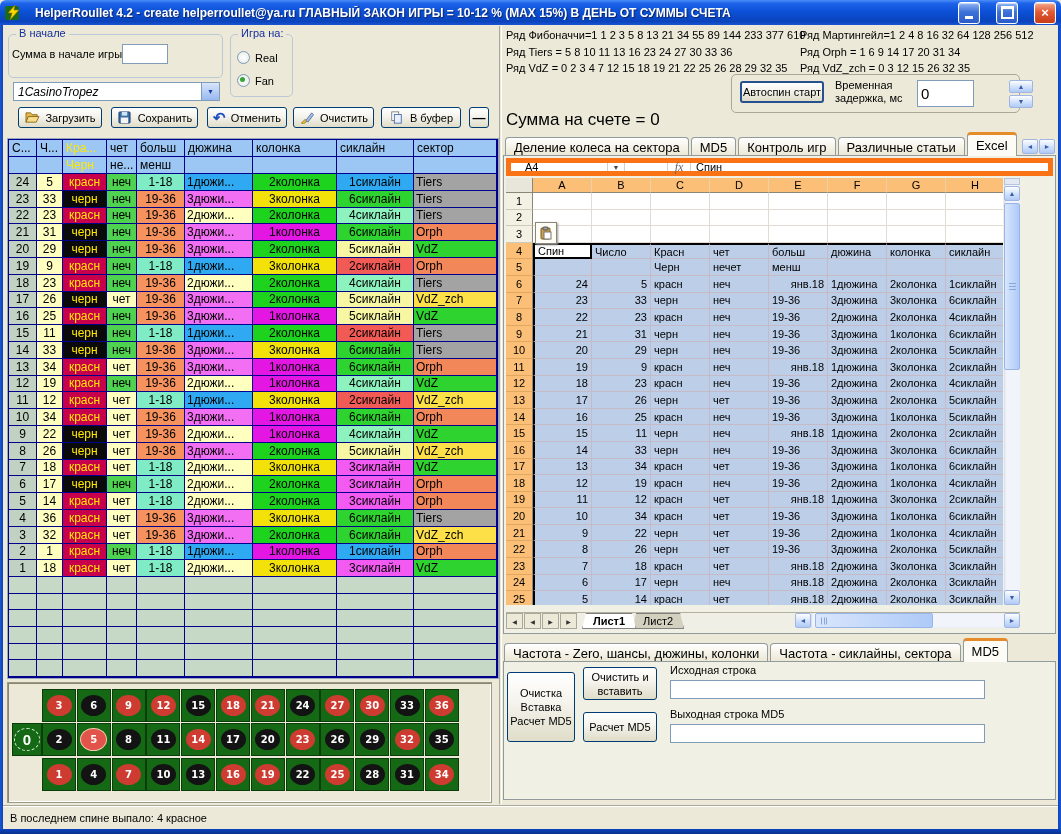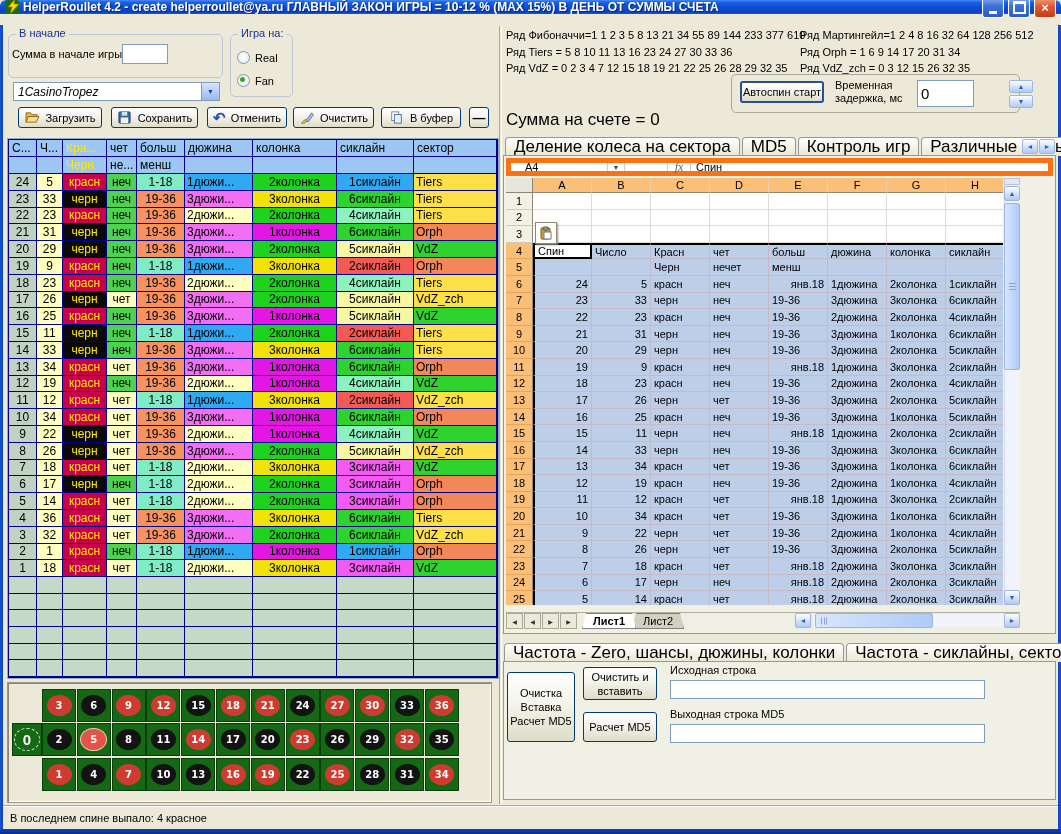--- a/index.html
+++ b/index.html
@@ -1,21 +1,21 @@
 <!DOCTYPE html>
 <html><head>
 <meta charset="utf-8">
 <style>
   html,body{margin:0;padding:0;background:#4A77C6;font-family:"Liberation Sans",sans-serif;}
   #window{position:relative;width:1061px;height:834px;background:#ECE9D8;overflow:hidden;font-size:11px;}
   .a{position:absolute;box-sizing:border-box;}
   
-  #titlebar{left:0;top:0;width:1061px;height:14px;border-radius:6px 6px 0 0;
+  #titlebar{left:0;top:0;width:1061px;height:25px;border-radius:6px 6px 0 0;
     background:linear-gradient(180deg,#4A8CF8 0%,#1D63EA 14%,#0C51D8 45%,#0A43BC 86%,#1A55D2 100%);
-    display:flex;align-items:center;padding:0 5px;gap:2px;}
+    display:flex;align-items:center;padding:0 5px;gap:14px;}
   #title-text{color:#fff;font-weight:bold;font-size:12px;text-shadow:1px 1px 1px #0A246A;white-space:nowrap;overflow:hidden;flex:1;}
   .win-btn{width:20px;height:20px;border:1px solid #fff;border-radius:3px;margin-left:2px;
     background:linear-gradient(#8FB4F2,#3D71D8 45%,#2B5BC8);display:flex;align-items:center;justify-content:center;
     color:#fff;font-size:13px;font-weight:bold;box-shadow:inset 0 1px 1px rgba(255,255,255,.6);}
   .win-btn.close{background:linear-gradient(#F2A88C,#E25A34 45%,#C63C18);}
   .glyph-min{display:block;width:8px;height:3px;background:#fff;margin-top:10px;}
   .glyph-max{display:block;width:9px;height:8px;border:2px solid #fff;border-top-width:3px;}
   #border-left{left:0;top:25px;width:3px;height:804px;background:linear-gradient(90deg,#1A55D2,#0C43BC);}
   #border-right{left:1058px;top:25px;width:3px;height:804px;background:linear-gradient(90deg,#0C43BC,#1A55D2);}
   #border-bottom{left:0;top:829px;width:1061px;height:5px;background:linear-gradient(#0C43BC,#08308E);}
@@ -61,21 +61,21 @@
   .d3{background:#F26EF2;}
   .k1{background:#E316E3;}
   .k2{background:#1ED31E;}
   .k3{background:#F2E20A;}
   .s1{background:#2FA9F2;}
   .s2{background:#F25A55;}
   .s3{background:#F25AF2;}
   .s4{background:#8DF2BE;}
   .s5{background:#F7F7A3;}
   .s6{background:#2FD32F;}
-  .sec-tiers{background:#fde047;}
+  .sec-tiers{background:#a3a3a3;}
   .sec-orph{background:#F2875A;}
   .sec-vdz{background:#2FD32F;}
   .sec-vdzzch{background:#fde047;}
   .cell-empty{background:#C6D8C6;}
   
   #board{position:absolute;left:7px;top:682px;width:483px;height:119px;border:1px solid #9C9884;
     box-shadow:inset 1px 1px 0 #8A8672, inset -1px -1px 0 #fff;background:#ECE9D8;}
   .rcell{position:absolute;width:32px;height:31px;background:#156915;border:1px solid #0B3D0B;
     display:flex;align-items:center;justify-content:center;}
   .rcirc{min-width:25px;height:21px;border-radius:50%;display:flex;align-items:center;justify-content:center;
@@ -83,21 +83,21 @@
   .rcirc.red{background:#CE3B30;}
   .rcirc.black{background:#131313;}
   .rcirc.last{background:#E2544A;box-shadow:0 0 0 1px #F0C9B0;}
   .rcell.zero span{border:1px dashed #CFE6CF;border-radius:50%;padding:2px 8px;color:#fff;font-size:15px;font-weight:bold;}
   
   .series-line{font-size:11px;line-height:16.5px;white-space:nowrap;}
   #account-sum{font-size:17px;color:#000;}
   .tabstrip{display:flex;align-items:flex-end;}
   .tab{height:18px;display:inline-flex;align-items:center;padding:0 8px;margin-right:2px;
     border:1px solid #919B9C;border-bottom:none;border-radius:4px 4px 0 0;
-    background:linear-gradient(#FFFFFF,#F4F2E6 55%,#EAE6D4);font-size:17px;white-space:nowrap;}
+    background:linear-gradient(#FFFFFF,#F4F2E6 55%,#EAE6D4);font-size:13px;white-space:nowrap;}
   .tab.active{background:#FCFBF6;border-top:3px solid #E68B2C;height:21px;position:relative;z-index:3;}
   .panel-border{border:1px solid #919B9C;background:#F1F0E4;}
   
   #formula-bar{background:#fff;border:5px solid #f97316;display:flex;align-items:stretch;}
   .namebox{width:82px;display:flex;align-items:center;padding-left:14px;font-size:11px;border-right:1px solid #D4D0C8;}
   .namedrop{width:16px;display:flex;align-items:center;justify-content:center;font-size:7px;color:#444;border-right:1px solid #D4D0C8;}
   .fbar-gap{width:42px;border-right:1px solid #D4D0C8;}
   .fx{width:22px;display:flex;align-items:center;justify-content:center;font-family:"Liberation Serif",serif;
     font-style:italic;font-weight:normal;color:#666;font-size:12px;border-right:1px solid #D4D0C8;}
   .fvalue{flex:1;display:flex;align-items:center;padding-left:5px;font-size:11px;}

